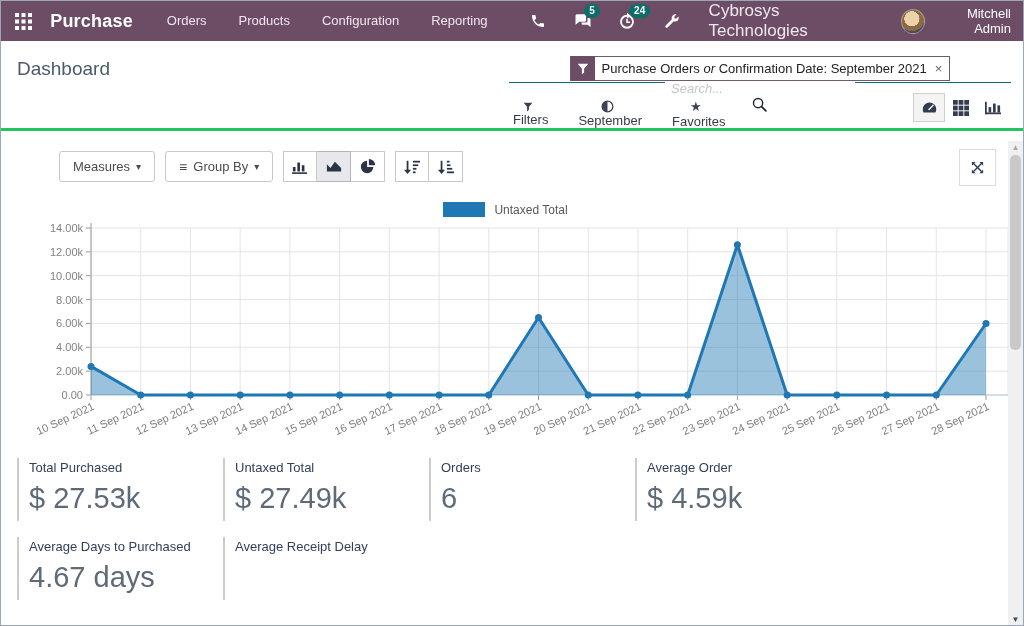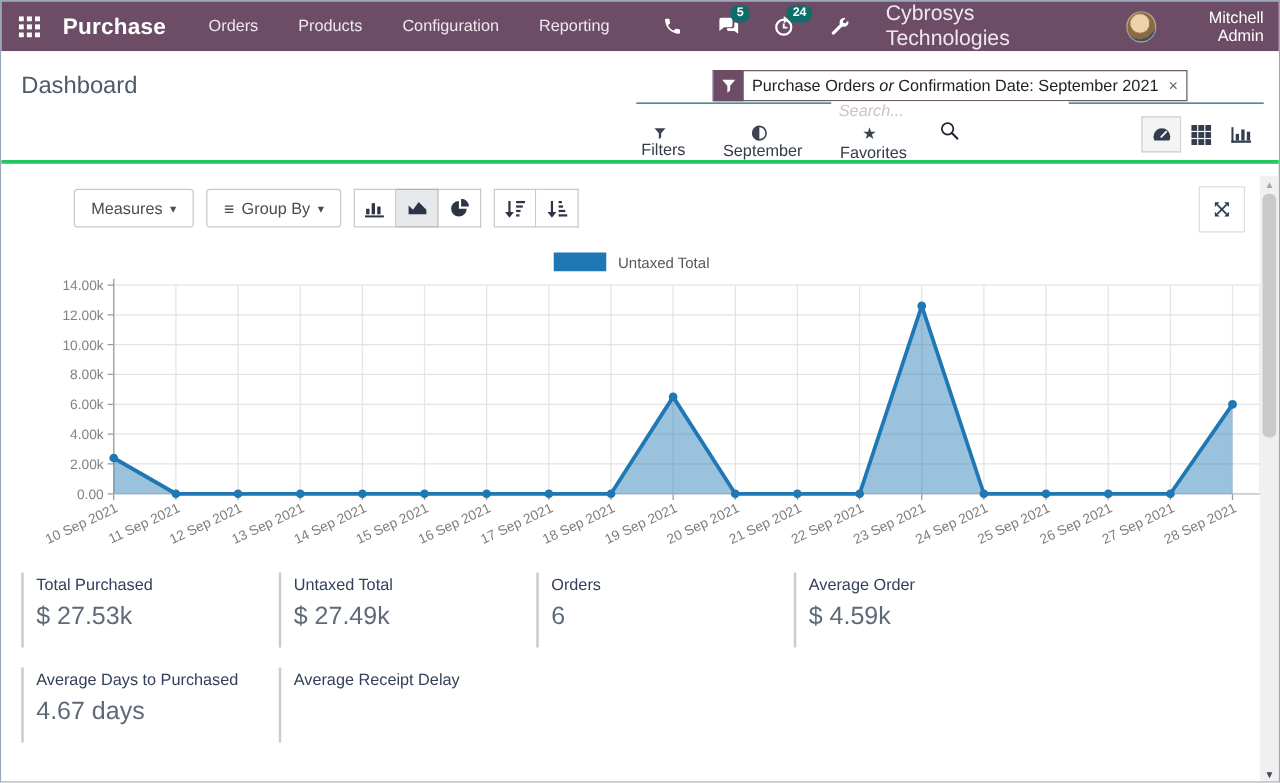--- a/index.html
+++ b/index.html
@@ -74,21 +74,21 @@
   .legend-label { font-size:12px; color:#585858; }
   .chart-svg { position:absolute; left:0; top:89px; }
   .chart-svg text.ytick { font-size:11px; fill:#828282; }
   .chart-svg text.xtick { font-size:11px; fill:#7d7d7d; }
 
   
   .kpis { position:absolute; left:16px; top:326px; display:grid;
     grid-template-columns:repeat(4, 206px); row-gap:16px; }
   .kpi { border-left:2px solid #ccc; padding:2px 10px 6px 10px; min-height:60px; }
   .kpi-label { font-size:13px; color:#33405a; }
-  .kpi-value { font-size:20px; color:#5f6a78; margin-top:7px; }
+  .kpi-value { font-size:29px; color:#5f6a78; margin-top:7px; }
 
   
   .scrollbar { position:absolute; right:0; top:140px; width:15px; height:486px;
     background:#f1f0f0; }
   .scroll-up { position:absolute; top:2px; left:0; width:15px; text-align:center;
     font-size:8px; color:#a6a6a6; cursor:pointer; }
   .scroll-thumb { position:absolute; top:14px; left:2px; width:11px; height:195px;
     background:#c9c9c9; border-radius:5px; cursor:pointer; }
   .scroll-down { position:absolute; bottom:3px; left:0; width:15px; text-align:center;
     font-size:8px; color:#3f4656; cursor:pointer; }

